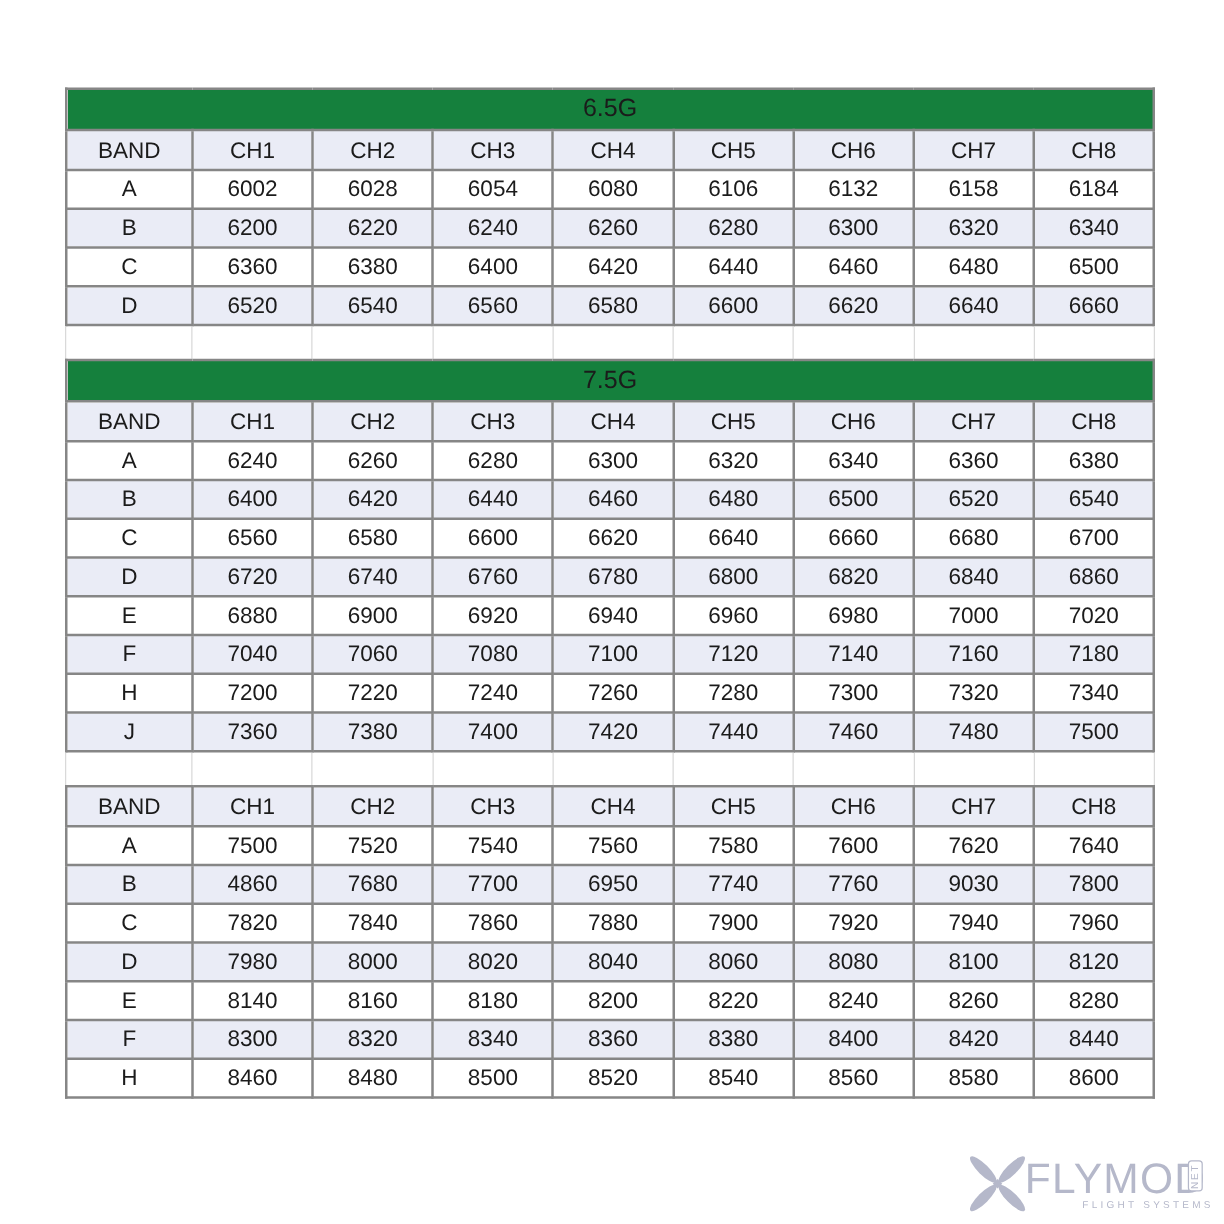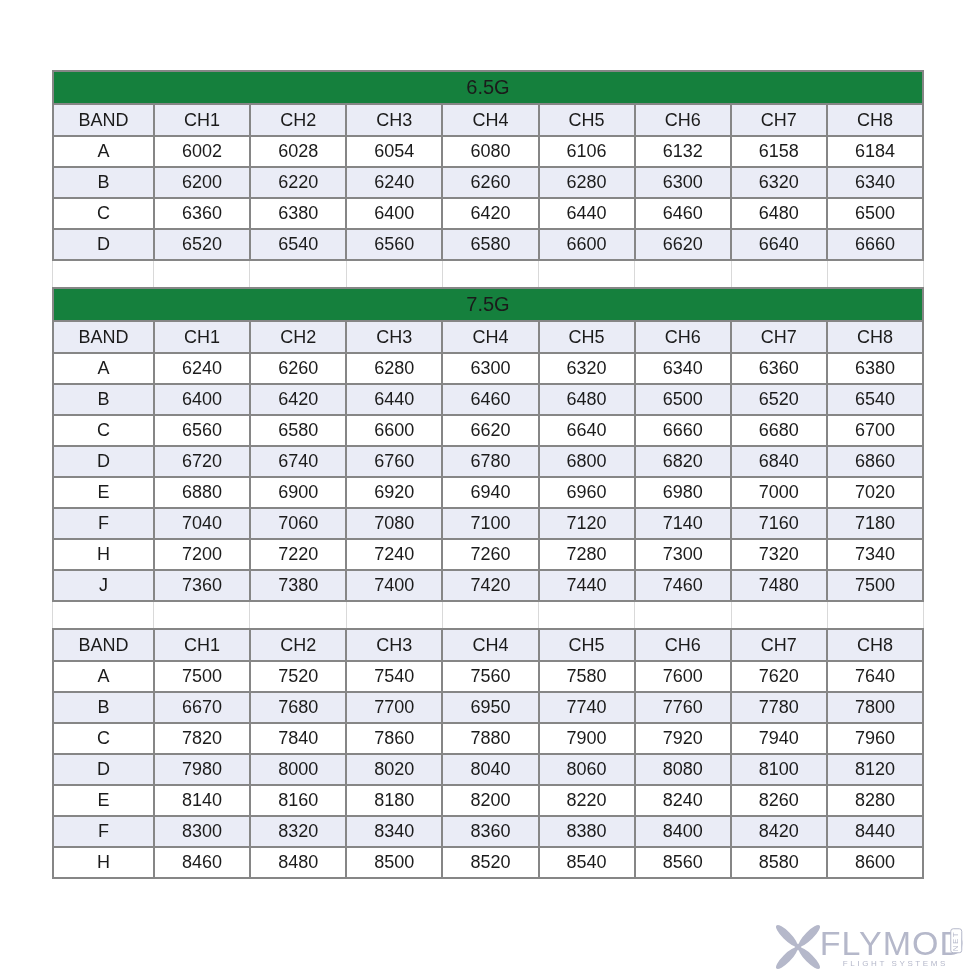--- a/index.html
+++ b/index.html
@@ -96,21 +96,21 @@
     font-size: 8px;
     letter-spacing: 1.5px;
     background: #ffffff;
     padding: 1px 1px;
     border: 1px solid var(--logo, #b5b8ca);
     border-radius: 3px;
     line-height: 1;
   }
   .logo-tagline {
     position: absolute;
-    right: 27px;
+    right: 4px;
     bottom: 2px;
     font-size: 8px;
     letter-spacing: 2.6px;
     line-height: 1;
     white-space: nowrap;
   }
 </style>
 </head>
 <body>
 
@@ -392,27 +392,27 @@
           <td>7520</td>
           <td>7540</td>
           <td>7560</td>
           <td>7580</td>
           <td>7600</td>
           <td>7620</td>
           <td>7640</td>
         </tr>
         <tr class="data-row alt">
           <td>B</td>
-          <td>6670</td>
+          <td>4860</td>
           <td>7680</td>
           <td>7700</td>
           <td>6950</td>
           <td>7740</td>
           <td>7760</td>
-          <td>7780</td>
+          <td>9030</td>
           <td>7800</td>
         </tr>
         <tr class="data-row">
           <td>C</td>
           <td>7820</td>
           <td>7840</td>
           <td>7860</td>
           <td>7880</td>
           <td>7900</td>
           <td>7920</td>

